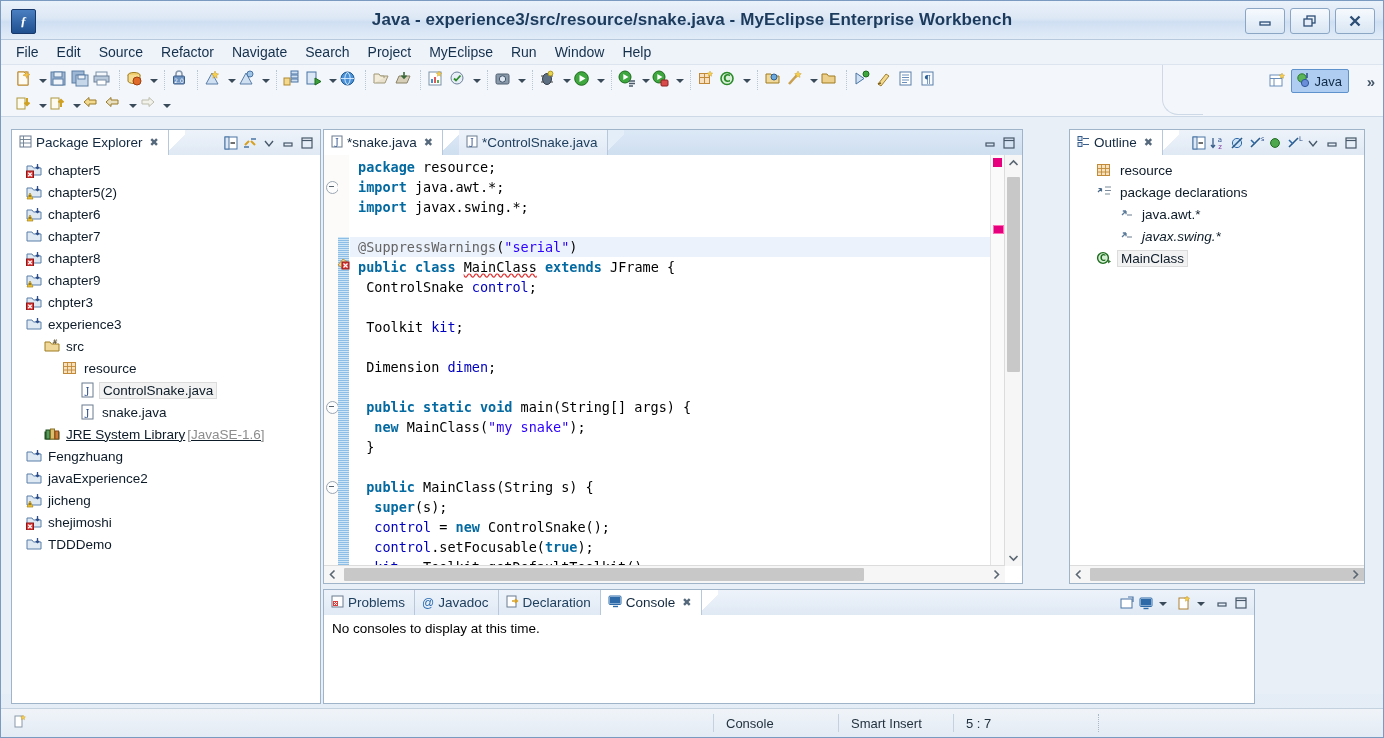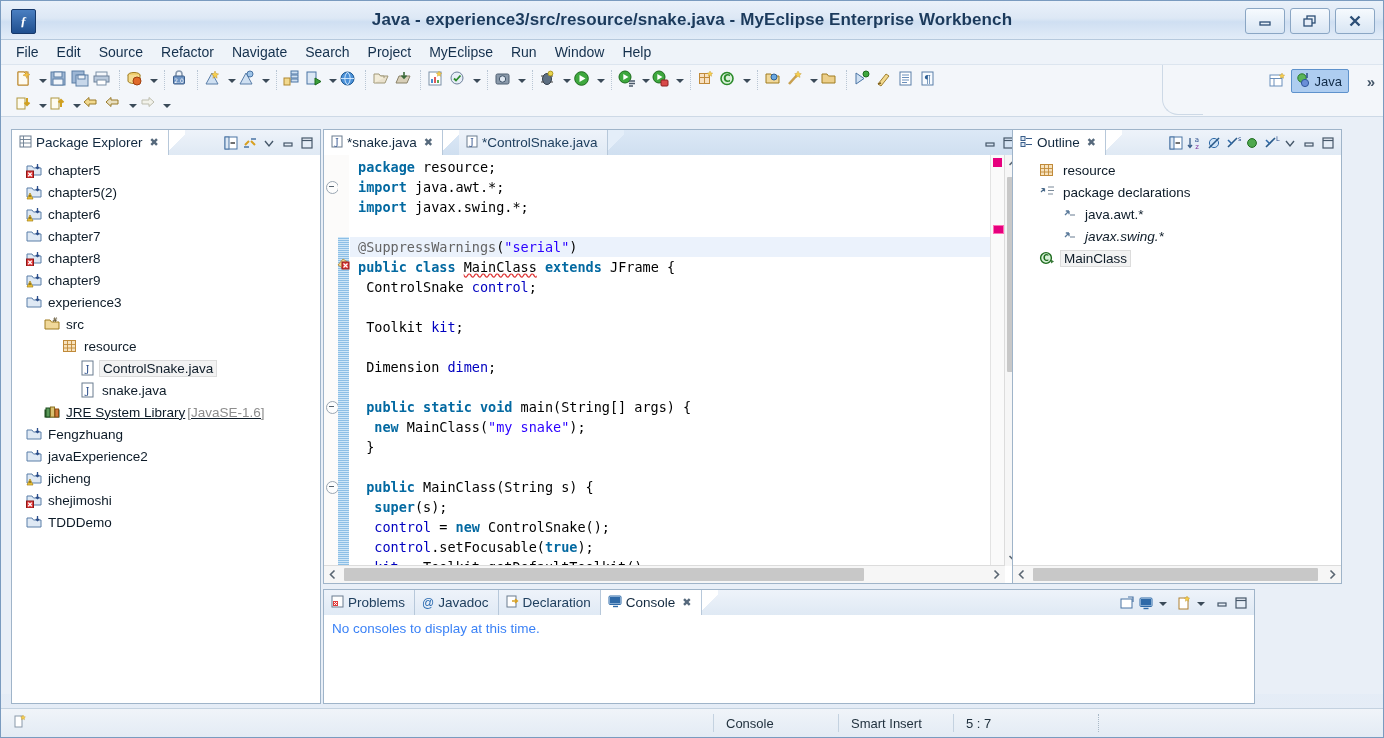--- a/index.html
+++ b/index.html
@@ -98,21 +98,21 @@
   .vsb-arrow{height:16px;position:relative;}
   .vsb-thumb{position:absolute;left:2px;right:2px;background:#c8c8c8;border-radius:1px;}
   .hsb{position:absolute;left:0;right:0;bottom:0;height:17px;background:#f6f6f6;border-top:1px solid #dcdcdc;}
   .hsb-thumb{position:absolute;top:2px;bottom:2px;background:#c8c8c8;border-radius:1px;}
   .arrow-g{fill:none;stroke:#5a6672;stroke-width:1.6;}
 
   .overview{position:absolute;right:17px;top:0;bottom:0;width:14px;background:#fafafa;border-left:1px solid #e3e3e3;}
   .ovmark{position:absolute;left:2px;width:9px;height:9px;background:#e6007e;}
 
   
-  .console-text{padding:6px 8px;font-size:13.5px;color:#3b82f6;}
+  .console-text{padding:6px 8px;font-size:13.5px;color:#000000;}
 
   
   .statusbar{position:absolute;left:0;right:0;bottom:0;height:28px;
     background:linear-gradient(#f0f4f9,#e3ebf4);border-top:1px solid #c4d2e0;display:flex;align-items:center;}
   .sb-cell{height:18px;display:flex;align-items:center;padding:0 12px;font-size:13px;color:#22323f;
     border-right:1px solid #c4d2e0;}
   .sb-cell.dot{border-right:1px dotted #a9b8c6;}
   .sb-left{width:700px;border-right:1px solid #c4d2e0;display:flex;align-items:center;padding-left:12px;height:18px;}
 </style>
 </head>
@@ -560,20 +560,31 @@
                   <rect x="3.5" y="11" width="1" height="2.2" fill="#4a3a00"></rect>
                 </svg>
               </span>
               <span class="lbl">chapter9</span>
             </div>
             <div class="trow2" style="padding-left: 8px;">
               <span style="display: inline-flex; width: 17px; height: 16px; align-items: center;">
                 <svg width="16" height="16" viewBox="0 0 16 16">
                   <path d="M1 13 V4 h5 l1.5 2 H15 v7 z" fill="#dfe9f4" stroke="#5a7ea8"></path>
                   <path d="M11.5 2 v4 M9.8 5 l1.7 1.6 1.7-1.6" fill="none" stroke="#2a4d8a" stroke-width="1.3"></path>
+                  <rect x="0.5" y="9" width="7" height="7" fill="#e03a3a" stroke="#8c1818"></rect>
+                  <path d="M2.2 10.6 L5.8 14.2 M5.8 10.6 L2.2 14.2" stroke="#fff" stroke-width="1.3"></path>
+                </svg>
+              </span>
+              <span class="lbl">chpter3</span>
+            </div>
+            <div class="trow2" style="padding-left: 8px;">
+              <span style="display: inline-flex; width: 17px; height: 16px; align-items: center;">
+                <svg width="16" height="16" viewBox="0 0 16 16">
+                  <path d="M1 13 V4 h5 l1.5 2 H15 v7 z" fill="#dfe9f4" stroke="#5a7ea8"></path>
+                  <path d="M11.5 2 v4 M9.8 5 l1.7 1.6 1.7-1.6" fill="none" stroke="#2a4d8a" stroke-width="1.3"></path>
                 </svg>
               </span>
               <span class="lbl">experience3</span>
             </div>
             <div class="trow2" style="padding-left: 26px;">
               <span style="display: inline-flex; width: 17px; height: 16px; align-items: center;">
                 <svg width="16" height="16" viewBox="0 0 16 16">
                   <path d="M1 13 V4 h5 l1.5 2 H15 v7 z" fill="#f0d89a" stroke="#a07c20"></path>
                   <text x="11" y="6" font-size="6.5" fill="#3a2a00" text-anchor="middle" font-family="DejaVu Sans">#</text>
                 </svg>
@@ -756,21 +767,21 @@
             <div style="position:absolute;right:0;top:0;width:17px;height:17px;">
               <svg width="17" height="17" viewBox="0 0 17 17">
                   <path class="arrow-g" d="M6.5 4.5 L10.5 8.5 L6.5 12.5"></path>
                 </svg>
             </div>
           </div>
         </div>
       </div>
     </div>
 
-    <div class="part" style="left:1011px;top:12px;width:330px;height:455px;">
+    <div class="part" style="left:1068px;top:12px;width:296px;height:455px;">
       <div class="part-tabs">
         <div class="vtab">
           <span>
             <svg width="13" height="13">
                 <rect x="1" y="1.5" width="4" height="4" fill="#dde8f4" stroke="#3a5e8a"></rect>
                 <rect x="1" y="7.5" width="4" height="4" fill="#dde8f4" stroke="#3a5e8a"></rect>
                 <path d="M6 3.5 h6 M6 9.5 h6" stroke="#3a5e8a" stroke-width="1.1"></path>
               </svg>
           </span>
           <span>Outline</span>

